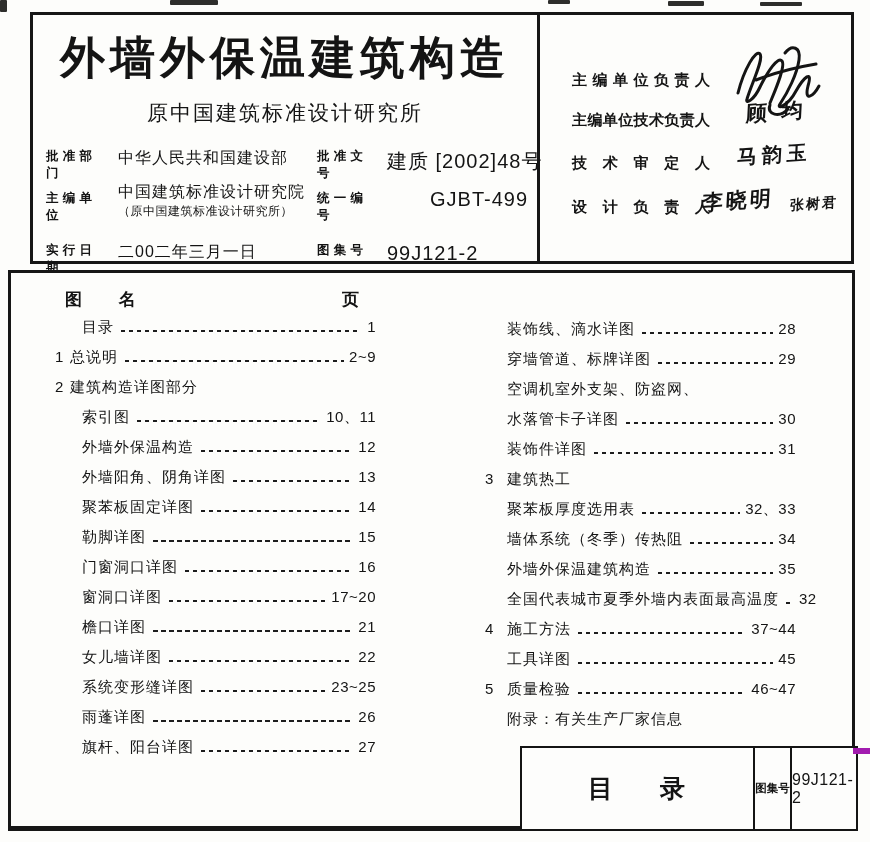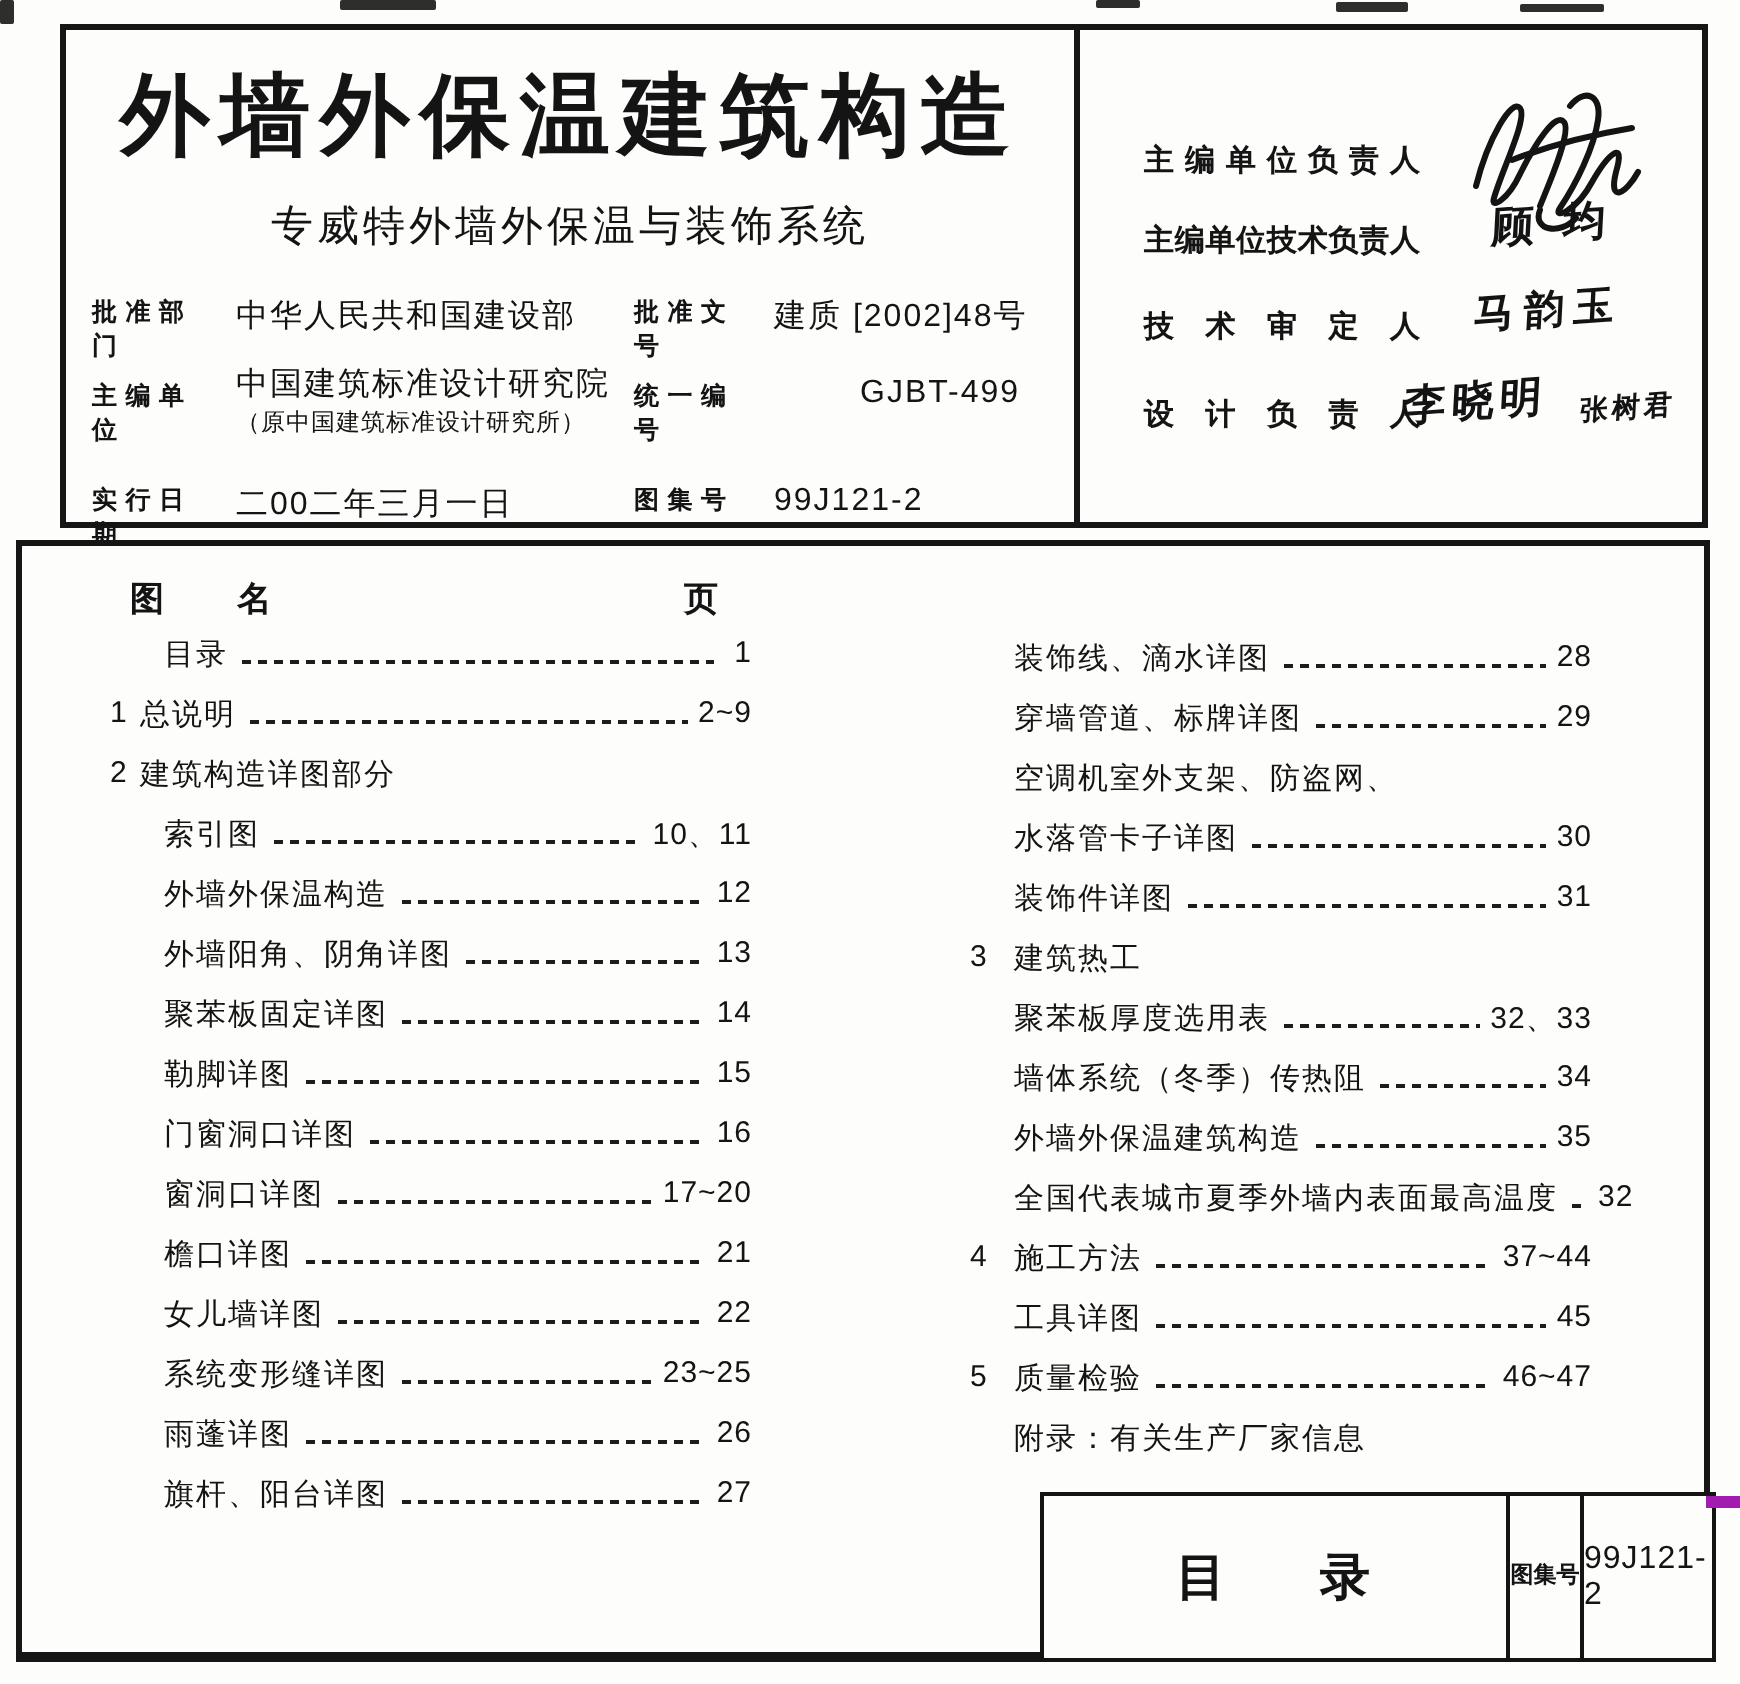--- a/index.html
+++ b/index.html
@@ -35,21 +35,21 @@
   }
 
   .metarow { position:absolute; left:0; width:100%; }
   .mlabel, .mlabel2 {
     position:absolute; display:inline-block; width:46px;
     font-size:12.5px; font-weight:600; text-align:justify; text-align-last:justify;
   }
   .mlabel  { left:13px; }
   .mlabel2 { left:284px; }
   .mvalue  { position:absolute; left:85px;  font-size:16px; letter-spacing:1px; white-space:nowrap; }
-  .mvalue2 { position:absolute; left:354px; font-size:16px; letter-spacing:1px; white-space:nowrap; }
+  .mvalue2 { position:absolute; left:354px; font-size:20px; letter-spacing:1px; white-space:nowrap; }
   .mnote   { position:absolute; left:85px;  font-size:12px; letter-spacing:0.5px; white-space:nowrap; }
 
   .resp-role {
     position:absolute; left:32px; width:138px;
     font-size:15px; font-weight:600;
     text-align:justify; text-align-last:justify; white-space:nowrap;
   }
   .hand-sig {
     position:absolute; white-space:nowrap; color:#131313; font-weight:600;
     transform:rotate(-4deg) skewX(-7deg); transform-origin:left center;
@@ -115,21 +115,21 @@
 
   <div class="mark" style="left:0;top:0;width:7px;height:12px;"></div>
   <div class="mark" style="left:170px;top:0;width:48px;height:5px;"></div>
   <div class="mark" style="left:548px;top:0;width:22px;height:4px;"></div>
   <div class="mark" style="left:668px;top:1px;width:36px;height:5px;"></div>
   <div class="mark" style="left:760px;top:2px;width:42px;height:4px;"></div>
 
   <div class="top-box">
     <div class="tb-left">
       <div class="doc-title">外墙外保温建筑构造</div>
-      <div class="doc-subtitle">专威特外墙外保温与装饰系统</div>
+      <div class="doc-subtitle">原中国建筑标准设计研究所</div>
 
       <div class="metarow" style="top:133px;">
         <span class="mlabel">批准部门</span>
         <span class="mvalue">中华人民共和国建设部</span>
         <span class="mlabel2">批准文号</span>
         <span class="mvalue2">建质 [2002]48号</span>
       </div>
       <div class="metarow" style="top:167px;">
         <span class="mlabel" style="top:8px;">主编单位</span>
         <span class="mvalue">中国建筑标准设计研究院</span>

